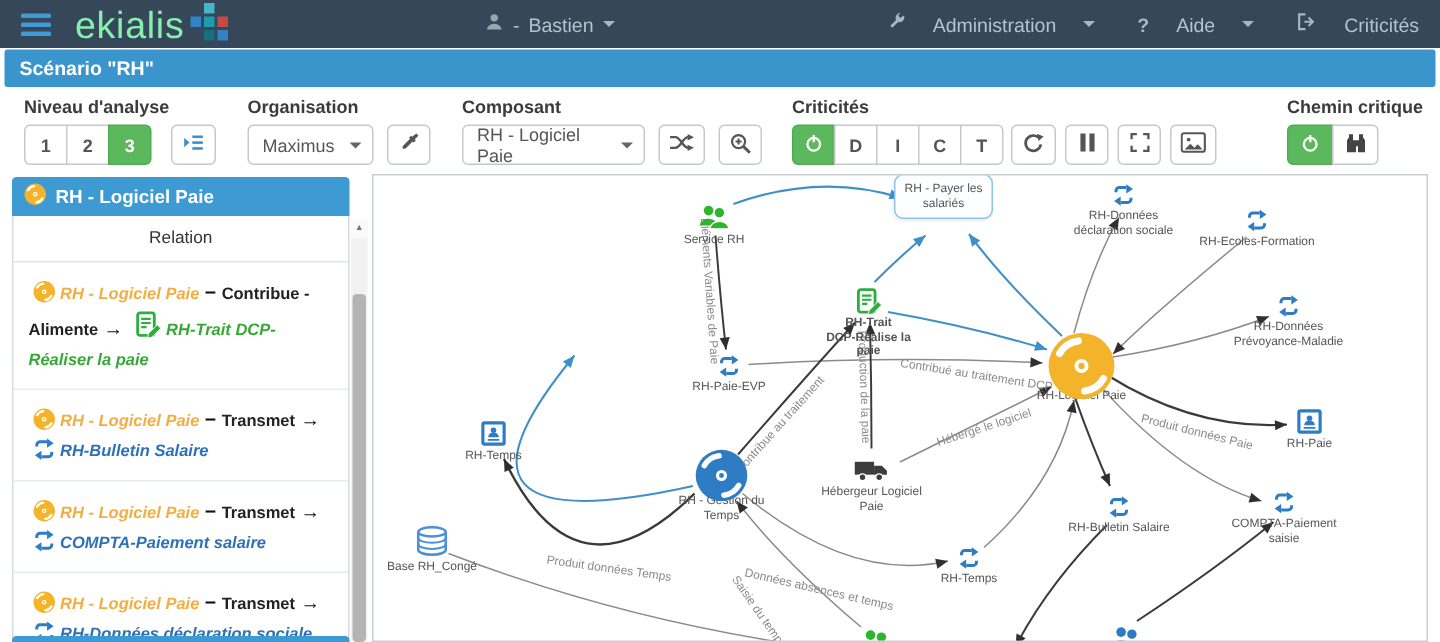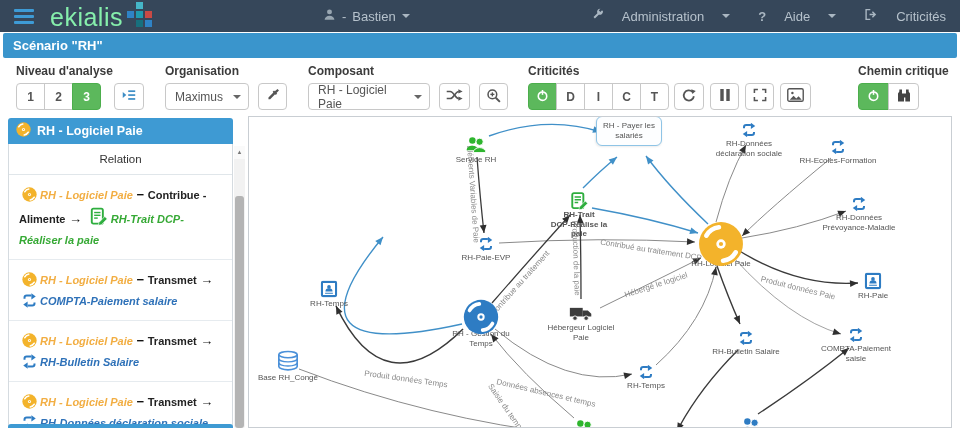--- a/index.html
+++ b/index.html
@@ -295,33 +295,33 @@
                   <circle cx="22" cy="22" r="21" fill="#f3b32b"></circle>
                   <path d="M8 14 A16 16 0 0 1 20 6" stroke="#fff" stroke-width="4.5" fill="none" stroke-linecap="round"></path>
                   <path d="M36 30 A16 16 0 0 1 24 38" stroke="#fff" stroke-width="4.5" fill="none" stroke-linecap="round"></path>
                   <circle cx="22" cy="22" r="4.5" fill="#fff"></circle>
                   <circle cx="22" cy="22" r="2" fill="#f3b32b"></circle>
                 </svg></span><span class="rel-src">RH - Logiciel Paie</span><span class="rel-glyph"> − </span><span class="rel-verb">Transmet</span><span class="rel-glyph"> → </span><span><svg width="15" height="15" viewBox="0 0 24 24">
                   <path d="M4 9V7.5A3.5 3.5 0 0 1 7.5 4H15" fill="none" stroke="#2e7cc3" stroke-width="3.2"></path>
                   <path d="M15 .5 22 5.5 15 10.5z" fill="#2e7cc3"></path>
                   <path d="M20 15v1.5a3.5 3.5 0 0 1-3.5 3.5H9" fill="none" stroke="#2e7cc3" stroke-width="3.2"></path>
                   <path d="M9 13.5 2 18.5 9 23.5z" fill="#2e7cc3"></path>
-                </svg></span><span class="rel-target" style="color: rgb(46, 113, 184);">COMPTA-Paiement salaire</span></div>
+                </svg></span><span class="rel-target" style="color: rgb(46, 113, 184);">RH-Bulletin Salaire</span></div>
             <div class="rel-row"><span><svg width="15" height="15" viewBox="0 0 44 44">
                   <circle cx="22" cy="22" r="21" fill="#f3b32b"></circle>
                   <path d="M8 14 A16 16 0 0 1 20 6" stroke="#fff" stroke-width="4.5" fill="none" stroke-linecap="round"></path>
                   <path d="M36 30 A16 16 0 0 1 24 38" stroke="#fff" stroke-width="4.5" fill="none" stroke-linecap="round"></path>
                   <circle cx="22" cy="22" r="4.5" fill="#fff"></circle>
                   <circle cx="22" cy="22" r="2" fill="#f3b32b"></circle>
                 </svg></span><span class="rel-src">RH - Logiciel Paie</span><span class="rel-glyph"> − </span><span class="rel-verb">Transmet</span><span class="rel-glyph"> → </span><span><svg width="15" height="15" viewBox="0 0 24 24">
                   <path d="M4 9V7.5A3.5 3.5 0 0 1 7.5 4H15" fill="none" stroke="#2e7cc3" stroke-width="3.2"></path>
                   <path d="M15 .5 22 5.5 15 10.5z" fill="#2e7cc3"></path>
                   <path d="M20 15v1.5a3.5 3.5 0 0 1-3.5 3.5H9" fill="none" stroke="#2e7cc3" stroke-width="3.2"></path>
                   <path d="M9 13.5 2 18.5 9 23.5z" fill="#2e7cc3"></path>
-                </svg></span><span class="rel-target" style="color: rgb(46, 113, 184);">RH-Bulletin Salaire</span></div>
+                </svg></span><span class="rel-target" style="color: rgb(46, 113, 184);">COMPTA-Paiement salaire</span></div>
             <div class="rel-row"><span><svg width="15" height="15" viewBox="0 0 44 44">
                   <circle cx="22" cy="22" r="21" fill="#f3b32b"></circle>
                   <path d="M8 14 A16 16 0 0 1 20 6" stroke="#fff" stroke-width="4.5" fill="none" stroke-linecap="round"></path>
                   <path d="M36 30 A16 16 0 0 1 24 38" stroke="#fff" stroke-width="4.5" fill="none" stroke-linecap="round"></path>
                   <circle cx="22" cy="22" r="4.5" fill="#fff"></circle>
                   <circle cx="22" cy="22" r="2" fill="#f3b32b"></circle>
                 </svg></span><span class="rel-src">RH - Logiciel Paie</span><span class="rel-glyph"> − </span><span class="rel-verb">Transmet</span><span class="rel-glyph"> → </span><span><svg width="15" height="15" viewBox="0 0 24 24">
                   <path d="M4 9V7.5A3.5 3.5 0 0 1 7.5 4H15" fill="none" stroke="#2e7cc3" stroke-width="3.2"></path>
                   <path d="M15 .5 22 5.5 15 10.5z" fill="#2e7cc3"></path>
                   <path d="M20 15v1.5a3.5 3.5 0 0 1-3.5 3.5H9" fill="none" stroke="#2e7cc3" stroke-width="3.2"></path>

